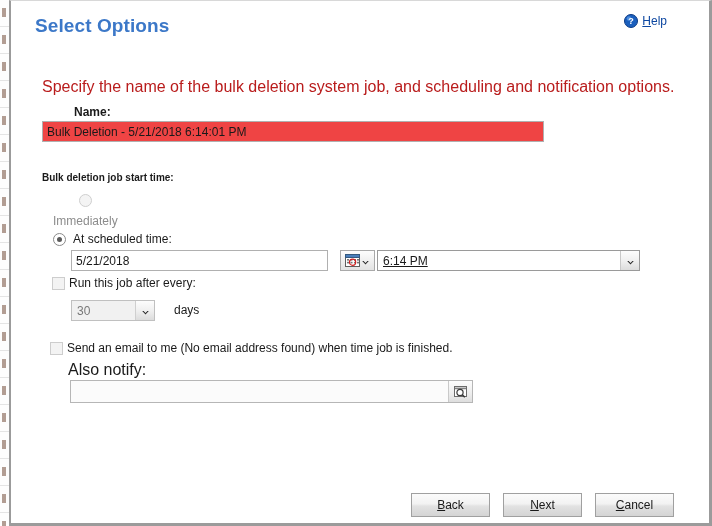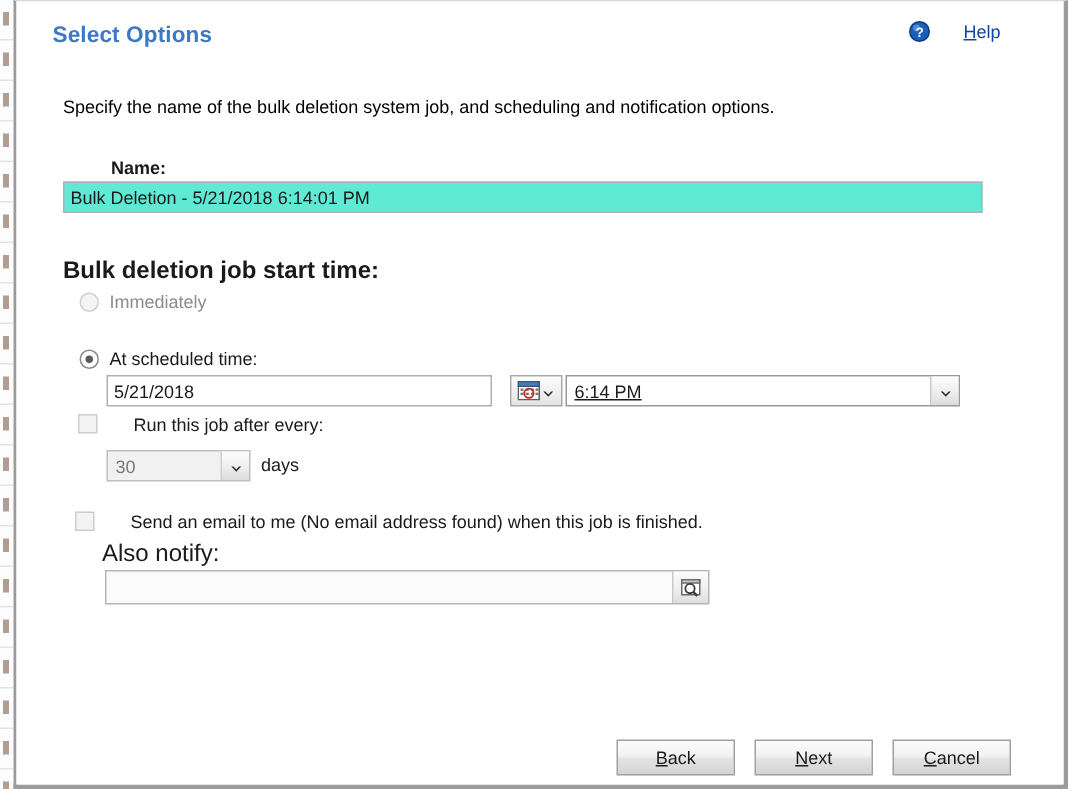--- a/index.html
+++ b/index.html
@@ -56,94 +56,94 @@
     position: absolute;
     left: 0; top: 0; right: 0; bottom: 0;
     background: #ffffff;
   }
 
   
   .page-title {
     position: absolute;
     left: 24px;
     top: 14px;
-    font-size: 15px;
+    font-size: 19px;
     font-weight: bold;
     color: #3c78c8;
     letter-spacing: .1px;
   }
   .help-link {
     position: absolute;
     right: 42px;
     top: 13px;
     display: flex;
     align-items: center;
     gap: 4px;
     color: #0d47a1;
     font-size: 12px;
     cursor: pointer;
     text-decoration: none;
   }
-  .help-link .label { text-decoration: none; margin-left: 18px; }
+  .help-link .label { text-decoration: none; }
   .help-link .label u { text-decoration: underline; }
   .help-icon {
     width: 14px; height: 14px;
     display: inline-block;
   }
 
   .intro {
     position: absolute;
     left: 31px;
-    top: 63px;
-    font-size: 12px;
-    color: #000000;
+    top: 77px;
+    font-size: 16px;
+    color: #b91c1c;
   }
 
   
   .label-name {
     position: absolute;
     left: 31px;
     top: 104px;
     font-weight: bold;
     font-size: 12px;
     padding-left: 32px;
   }
   .input-name {
     position: absolute;
     left: 31px;
     top: 120px;
-    width: 613px;
+    width: 502px;
     height: 21px;
     box-sizing: border-box;
     border: 1px solid #b0b0b0;
-    background: #5eead4;
+    background: #ef4444;
     font-family: "Liberation Sans", sans-serif;
     font-size: 12px;
     color: #1a1a1a;
     padding: 0 4px;
     line-height: 19px;
   }
 
   
   .section-head {
     position: absolute;
     left: 31px;
     top: 171px;
     font-weight: bold;
-    font-size: 16px;
+    font-size: 10px;
   }
 
   
   .radio-row {
     position: absolute;
     display: flex;
     align-items: center;
     gap: 7px;
   }
-  .radio-immediately { left: 42px; top: 193px; }
+  .radio-immediately { left: 42px; top: 193px; flex-direction: column; }
   .radio-scheduled   { left: 42px; top: 231px; }
 
   .radio {
     width: 13px; height: 13px;
     border-radius: 50%;
     box-sizing: border-box;
     display: inline-block;
     position: relative;
     flex: 0 0 auto;
   }
@@ -227,40 +227,41 @@
     background: linear-gradient(to bottom, #fdfdfd 0%, #eeeeee 55%, #dcdcdc 100%);
     display: flex;
     align-items: center;
     justify-content: center;
   }
 
   
   .check-row {
     position: absolute;
     display: flex;
-    gap: 24px;
+    align-items: center;
+    gap: 4px;
   }
   .check-recur { left: 41px; top: 275px; }
   .check-email { left: 39px; top: 340px; }
 
   .checkbox {
     width: 13px; height: 13px;
     box-sizing: border-box;
     border: 1px solid #cdcdcd;
     background: #f3f3f3;
     display: inline-block;
     flex: 0 0 auto;
   }
   .check-label { font-size: 12px; color: #1a1a1a; }
 
   .days-select {
     position: absolute;
     left: 60px;
     top: 299px;
-    width: 96px;
+    width: 84px;
     height: 21px;
     box-sizing: border-box;
     border: 1px solid #c0c0c0;
     background: #f1f1f1;
     display: flex;
     align-items: center;
     cursor: default;
   }
   .days-select .val {
     flex: 1;
@@ -456,21 +457,21 @@
           <svg viewBox="0 0 9 9" width="9" height="9" xmlns="http://www.w3.org/2000/svg">
             <path d="M1.2 3 L4.5 6.5 L7.8 3 L6.4 3 L4.5 5 L2.6 3 Z" fill="#2b2b2b"></path>
           </svg>
         </span>
       </span>
     </div>
     <div class="days-unit">days</div>
 
     <div class="check-row check-email">
       <span class="checkbox"></span>
-      <span class="check-label">Send an email to me (No email address found) when this job is finished.</span>
+      <span class="check-label">Send an email to me (No email address found) when time job is finished.</span>
     </div>
 
     <div class="also-notify-label">Also notify:</div>
 
     <div class="notify-field">
       <input class="inp" type="text" value="" style="">
       <span class="lookup-btn">
         <span class="lookup-icon">
           <svg viewBox="0 0 15 14" width="15" height="14" xmlns="http://www.w3.org/2000/svg">
             <rect x="1.5" y="1.5" width="12" height="10" fill="#ffffff" stroke="#6b6b6b"></rect>

